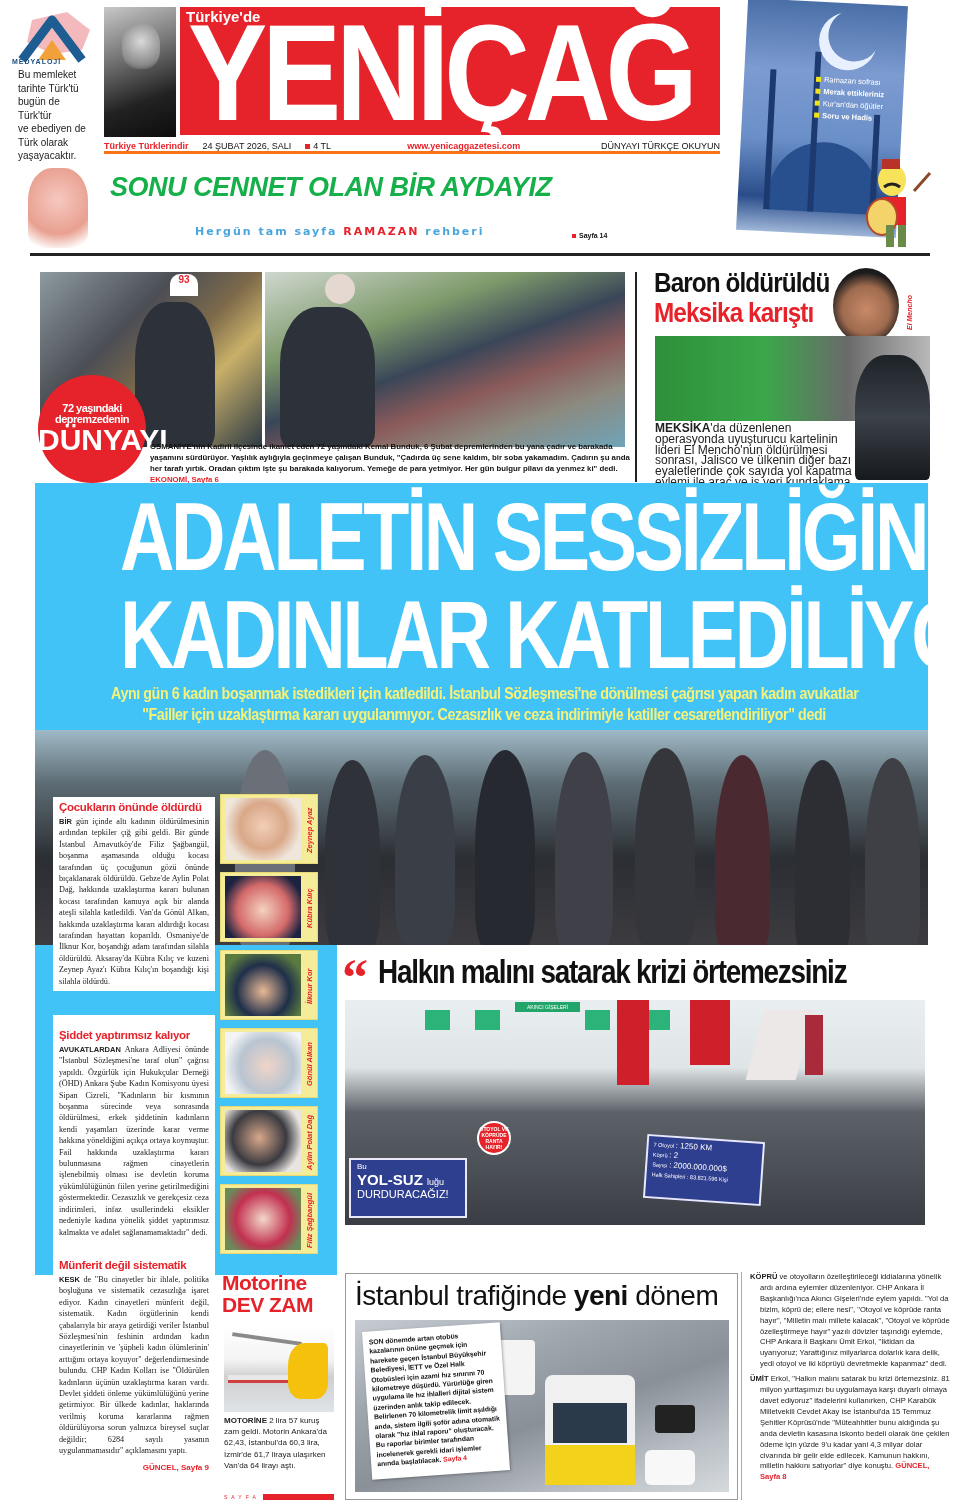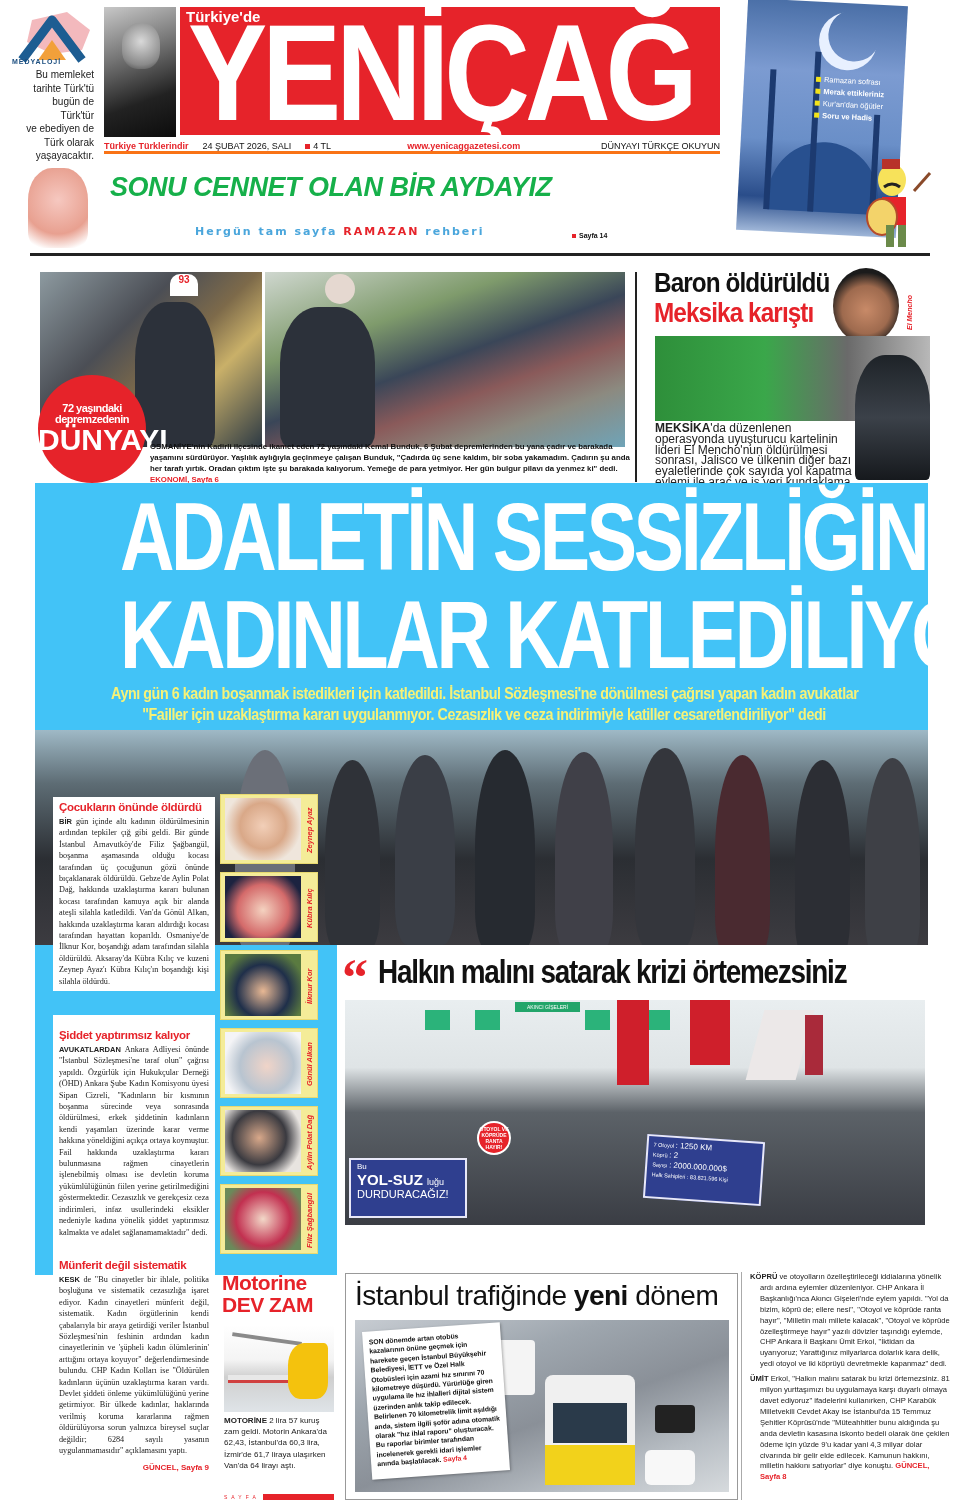--- a/index.html
+++ b/index.html
@@ -1,21 +1,21 @@
 <!DOCTYPE html>
 <html><head>
 <meta charset="utf-8">
 <style>
 *{box-sizing:border-box;margin:0;padding:0}
 body{width:960px;height:1500px;background:#fff;position:relative;overflow:hidden;font-family:"Liberation Sans",sans-serif;color:#111}
 .abs{position:absolute}
 
 .logo-medya{left:12px;top:10px;width:80px;height:58px}
 .medya-label{left:12px;top:58px;font-size:7px;letter-spacing:1px;color:#1d4f80;font-weight:bold}
-.motto{left:18px;top:68px;width:76px;text-align:right;font-family:"Liberation Sans Narrow","Liberation Sans",sans-serif;font-size:10px;line-height:13.5px;color:#222}
+.motto{left:18px;top:68px;width:76px;font-family:"Liberation Sans Narrow","Liberation Sans",sans-serif;font-size:10px;line-height:13.5px;color:#222}
 .ataturk{left:104px;top:7px;width:72px;height:130px;background:linear-gradient(160deg,#c8c8c8 0%,#777 35%,#222 70%,#0c0c0c 100%);}
 .ataturk .face{position:absolute;left:18px;top:16px;width:38px;height:46px;border-radius:45% 45% 40% 40%;background:radial-gradient(circle at 50% 40%,#d9d9d9,#8a8a8a 70%,#444)}
 .masthead-red{left:180px;top:7px;width:540px;height:128px;background:#e6232a}
 .mast-tagline{left:186px;top:8px;color:#fff;font-weight:bold;font-size:15px}
 .mast-title{left:188px;top:8px;width:530px;height:125px;color:#fff;font-weight:900;font-size:138px;line-height:128px;letter-spacing:-6px;transform:scaleX(0.86);transform-origin:left center;white-space:nowrap;font-family:"Liberation Sans",sans-serif}
 .mast-bar{left:104px;top:140px;width:616px;height:14px;font-size:9px;display:flex;align-items:center;gap:14px;border-bottom:3px solid #f97316}
 .mast-bar .red{color:#e6232a;font-weight:bold}
 .mast-bar b{font-weight:normal}
 .mast-bar .sq{display:inline-block;width:5px;height:5px;background:#e6232a;margin-right:3px}
 .ramazan-img{left:742px;top:2px;width:160px;height:232px;transform:rotate(3deg);background:linear-gradient(180deg,#4a6fa7 0%,#7c9bd1 30%,#6a8fc8 60%,#2a4d8a 85%,#9fb6d8 100%);overflow:hidden}

